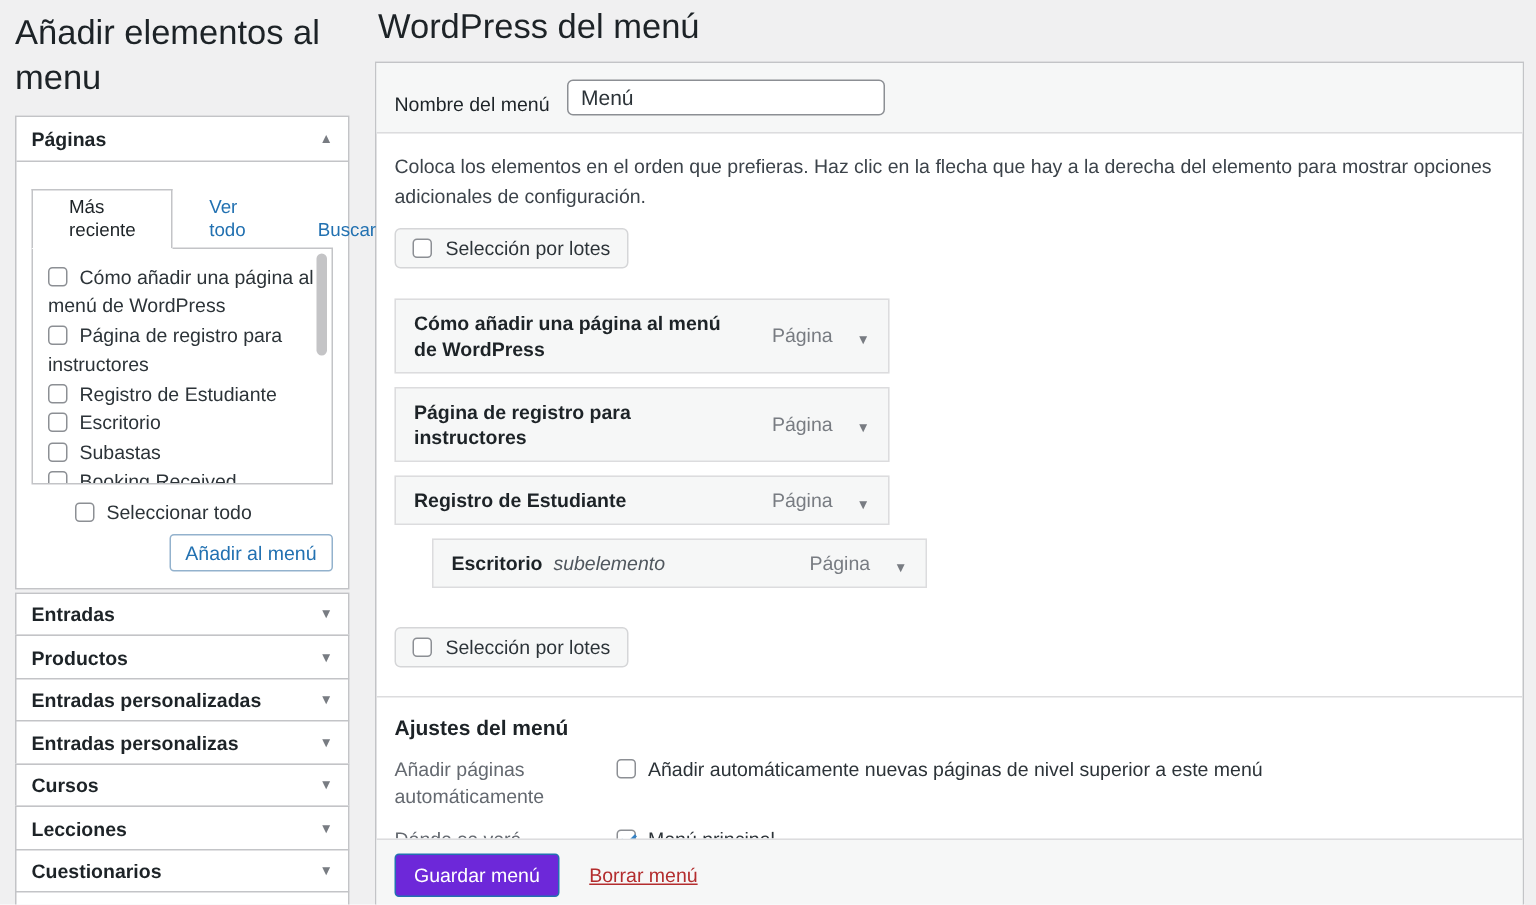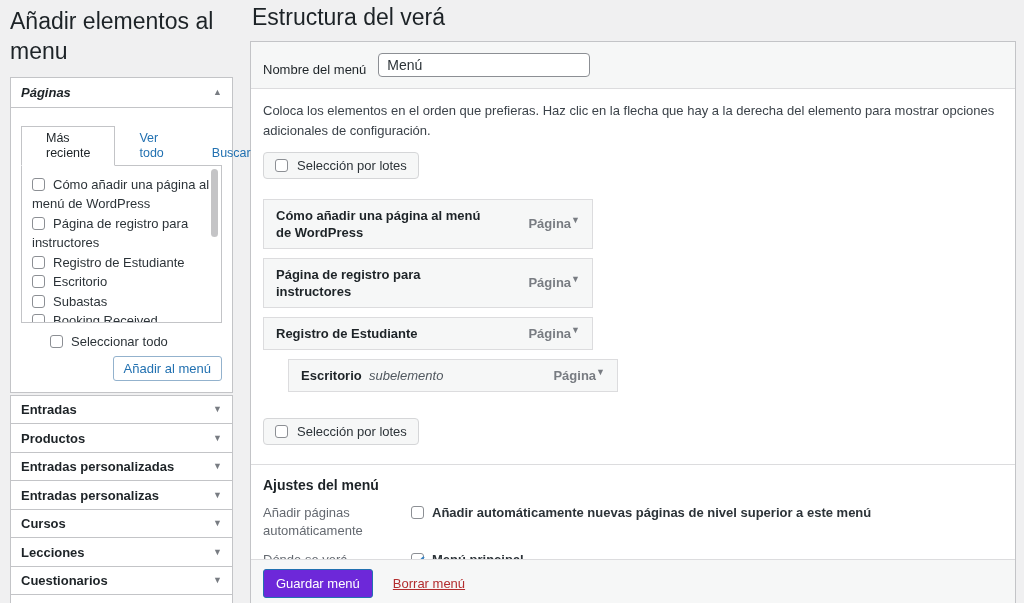--- a/index.html
+++ b/index.html
@@ -15,21 +15,21 @@
   h2 { font-size: 14px; font-weight: 700; color: #1d2327; }
 
   
   .sidebar { position: absolute; left: 10px; top: 0; width: 223px; }
   .sidebar h1 { margin: 7px 0 10px 0; }
 
   .metabox { background: #fff; border: 1px solid #c3c4c7; }
   .metabox-header {
     display: flex; justify-content: space-between; align-items: center;
     padding: 7px 10px; border-bottom: 1px solid #c3c4c7;
-    font-weight: 700; cursor: pointer; font-style: italic;
+    font-weight: 700; cursor: pointer;
   }
   .arrow { font-size: 9px; color: #787c82; line-height: 1; }
   .metabox-body { padding: 0 10px 11px 10px; }
 
   .tabs { display: flex; align-items: flex-end; margin-top: 18px; position: relative; z-index: 2; }
   .tab {
     padding: 4px 24px; font-size: 12.5px; line-height: 1.2;
   }
   .tab.active {
     background: #fff; border: 1px solid #c3c4c7; border-bottom: 1px solid #fff;
@@ -104,28 +104,28 @@
   .bulk-2 { margin-top: 17px; }
 
   .menu-card {
     width: 330px; background: #f6f7f7; border: 1px solid #dcdcde;
     padding: 7px 12px; margin-bottom: 9px;
     display: flex; justify-content: space-between; align-items: center;
   }
   .menu-card.sub { margin-left: 25px; }
   .card-title { font-weight: 700; line-height: 17px; max-width: 215px; }
   .card-title .sub-label { font-weight: 400; font-style: italic; color: #50575e; }
-  .card-right { display: flex; align-items: flex-start; gap: 0; flex: none; font-weight: bold; }
+  .card-right { display: flex; align-items: flex-end; gap: 16px; flex: none; }
   .card-type { color: #787c82; }
 
   .settings-divider { border: 0; border-top: 1px solid #dcdcde; margin: 19px -12px 0 -12px; }
   .settings-title { margin-top: 12px; }
   .setting-row { display: flex; margin-top: 11px; }
   .setting-label { width: 148px; color: #646970; line-height: 18px; flex: none; }
-  .setting-control { color: #2c3338; font-weight: bold; }
+  .setting-control { color: #2c3338; }
   .cb-line { display: flex; align-items: center; line-height: 17px; margin-bottom: 6px; }
 
   .panel-foot {
     background: #f6f7f7; border-top: 1px solid #dcdcde;
     padding: 9px 12px; display: flex; align-items: center; gap: 20px;
   }
   .btn-primary {
     background: #6d28d9; color: #fff; border: 1px solid #2271b1;
     border-radius: 3px; padding: 6px 12px; font-size: 13px; font-family: inherit; cursor: pointer;
   }
@@ -198,21 +198,21 @@
         <span>Cuestionarios</span>
         <span class="arrow">▼</span>
       </div>
     <div class="accordion-row">
         <span>Tareas</span>
       </div>
   </div>
 </div>
 
 <div class="main">
-  <h1>Estructura del verá</h1>
+  <h1>WordPress del menú</h1>
 
   <div class="main-panel">
     <div class="panel-head">
       <label>Nombre del menú</label>
       <input class="name-input" type="text" value="Menú" style="">
     </div>
 
     <div class="panel-body">
       <p class="desc">Coloca los elementos en el orden que prefieras. Haz clic en la flecha que hay a la derecha del elemento para mostrar opciones adicionales de configuración.</p>
 

